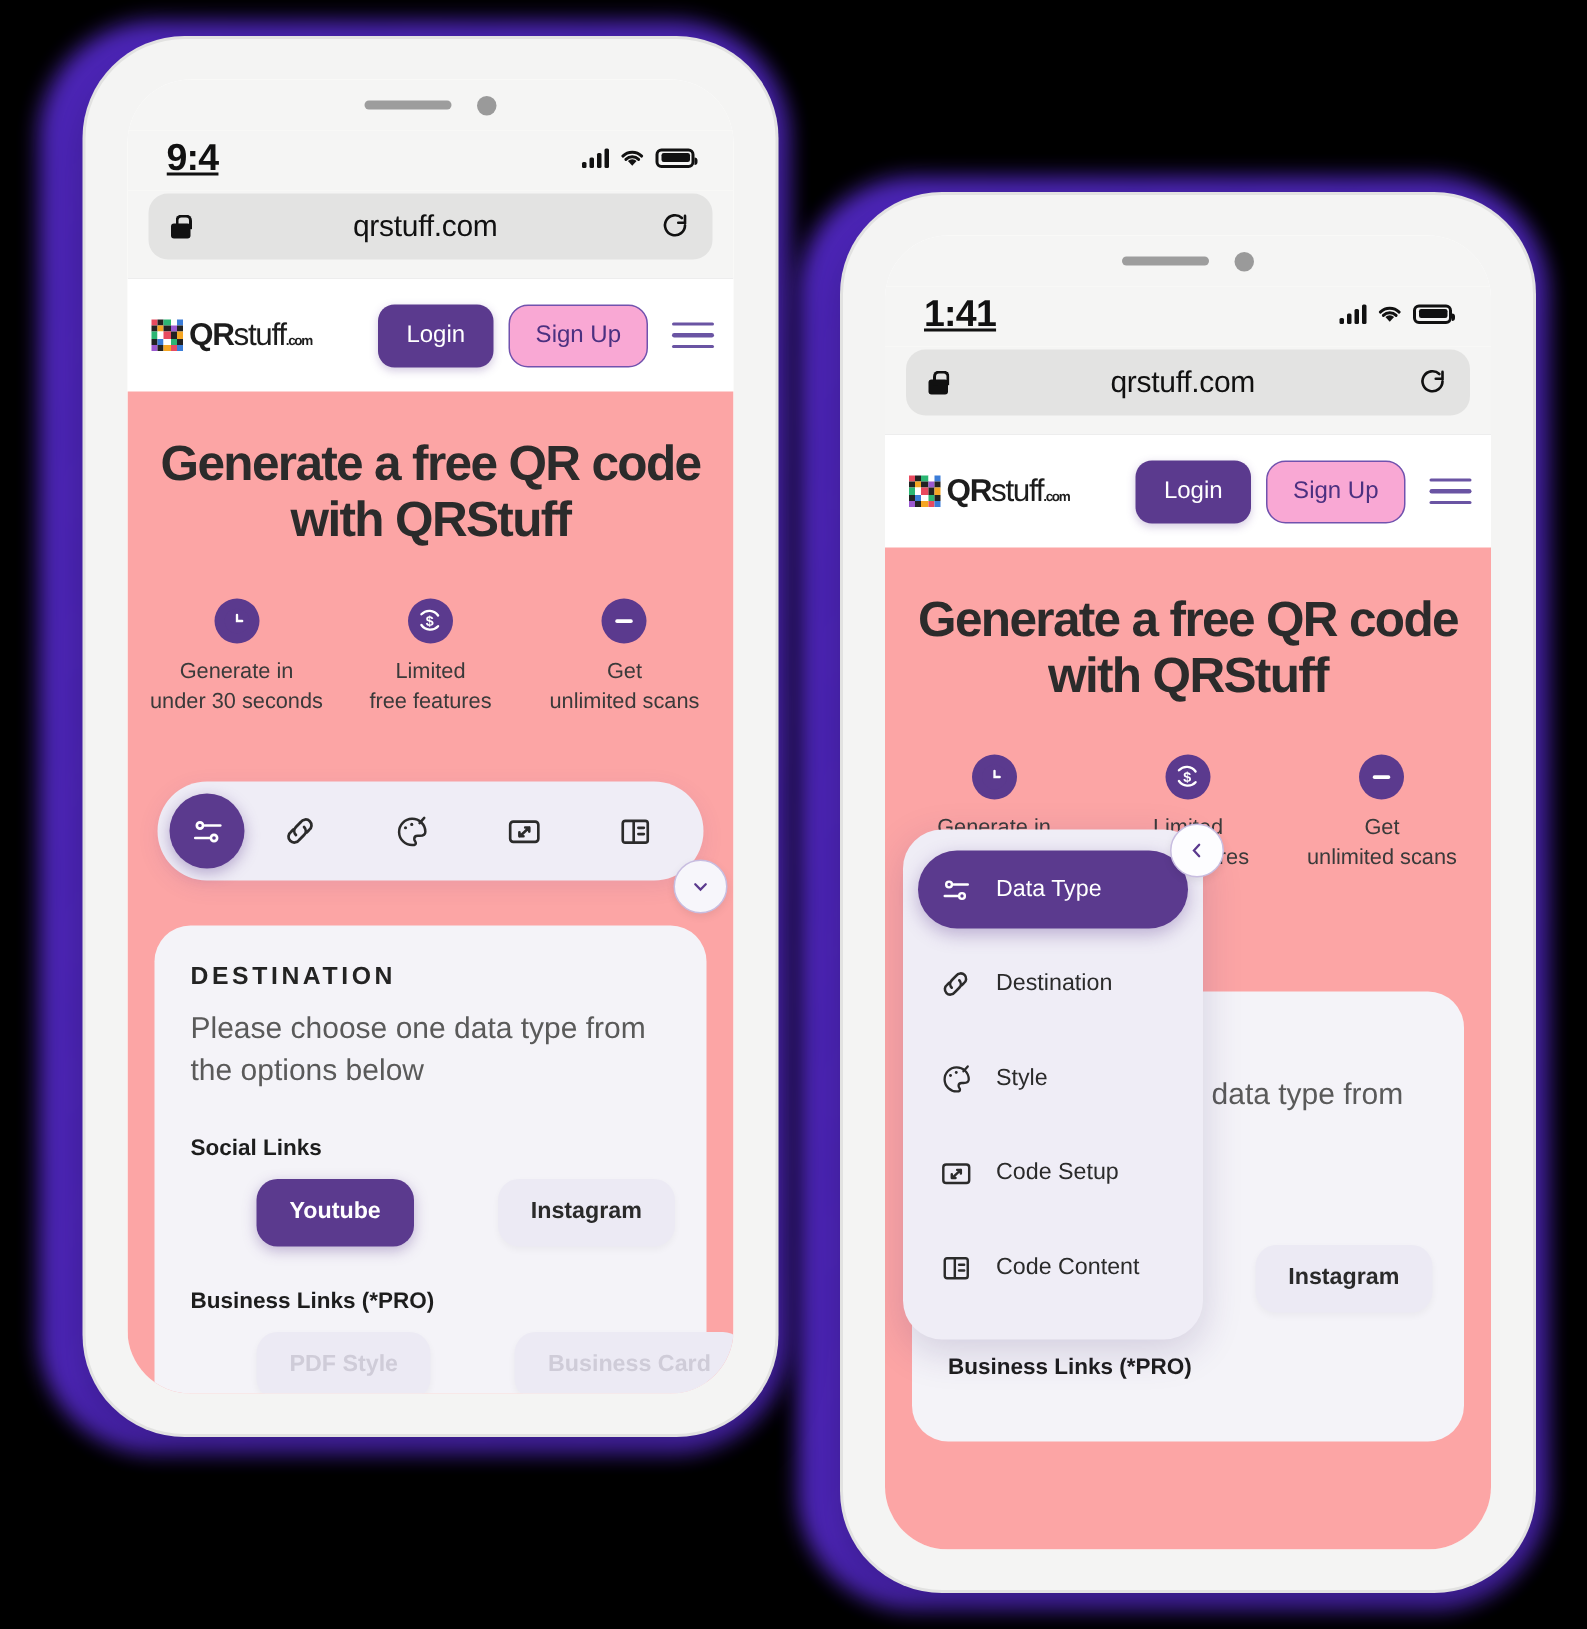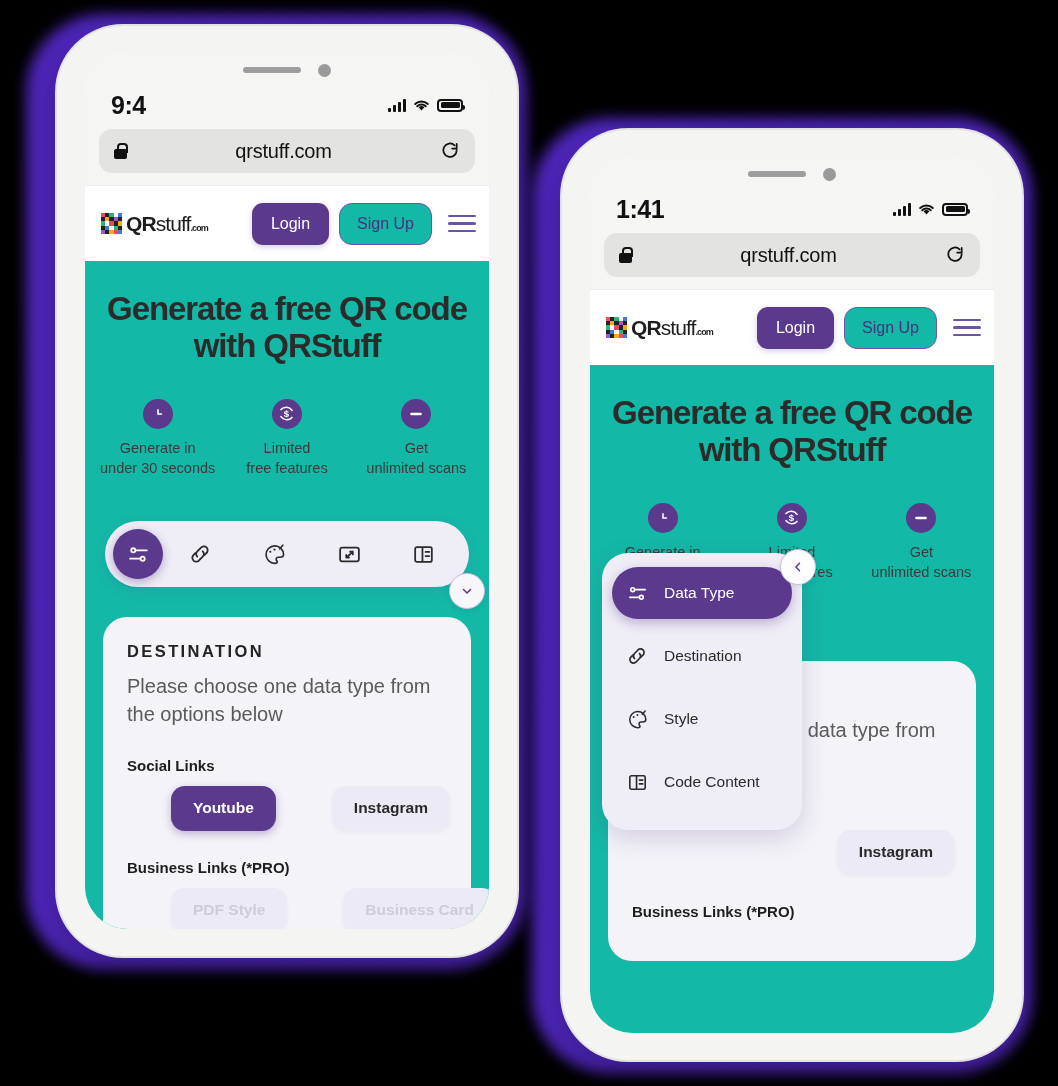--- a/index.html
+++ b/index.html
@@ -64,21 +64,21 @@
   .camera  { width: 13px; height: 13px; border-radius: 50%; background: #9a9a9a; }
 
   
   .status-bar {
     height: 40px;
     background: #f5f5f4;
     display: flex; align-items: center; justify-content: space-between;
     padding: 0 26px 4px 26px;
     flex: 0 0 auto;
   }
-  .clock { font-size: 25px; font-weight: bold; color: #111; letter-spacing: -.5px; }
+  .clock { font-size: 25px; font-weight: bold; color: #111; letter-spacing: -.5px; text-decoration: underline; }
   .clock.clipped { position: relative; width: 74px; overflow: hidden; white-space: nowrap; }
   .status-icons { display: flex; align-items: center; gap: 7px; }
   .sig { display: flex; align-items: flex-end; gap: 2px; height: 13px; }
   .sig i { width: 3px; background: #111; border-radius: 1px; display: block; }
   .sig i:nth-child(1){height:4px} .sig i:nth-child(2){height:7px}
   .sig i:nth-child(3){height:10px} .sig i:nth-child(4){height:13px}
   .batt { width: 26px; height: 13px; border: 2px solid #111; border-radius: 4px; position: relative; }
   .batt::before { content:""; position:absolute; inset:1.5px; background:#111; border-radius:1.5px; }
   .batt::after { content:""; position:absolute; right:-4px; top:4px; width:2px; height:5px; background:#111; border-radius:0 2px 2px 0; }
 
@@ -114,30 +114,30 @@
   .logo-text b { font-weight: 800; }
   .logo-text span.light { font-weight: 400; text-align: center; }
   .logo-text span.dot { font-size: 9px; font-weight: 700; }
   .btn-login {
     background: #5B3A8E; color:#fff; border: none;
     border-radius: 11px; height: 42px; padding: 0 19px;
     font-size: 16px; font-family: inherit; cursor: pointer;
     box-shadow: 0 2px 6px rgba(91,58,142,.26);
   }
   .btn-signup {
-    background: #14b8a6; color:#4b3080; border: 1.6px solid #7152ae;
+    background: #f9a8d4; color:#4b3080; border: 1.6px solid #7152ae;
     border-radius: 13px; height: 42px; padding: 0 17px;
     font-size: 16px; font-family: inherit; cursor: pointer;
   }
   .hamburger { width: 28px; display: flex; flex-direction: column; gap: 5px; margin-left: 6px; cursor: pointer; }
   .hamburger i { display:block; height: 2.4px; background: #6a54a3; border-radius: 2px; }
 
   
   .page-body {
-    flex: 1 1 auto; background: #14b8a6; overflow: hidden; position: relative;
+    flex: 1 1 auto; background: #fca5a5; overflow: hidden; position: relative;
     padding-top: 30px;
   }
   .headline {
     text-align: center; font-size: 33px; font-weight: 800; color: #2b2b2b;
     line-height: 1.12; letter-spacing: -1.1px; padding: 0 18px;
   }
 
   .features { display: flex; justify-content: center; gap: 0; margin-top: 34px; padding: 0 8px; }
   .feature { flex: 1 1 0; text-align: center; }
   .feat-ico {
@@ -548,20 +548,29 @@
             <svg width="23" height="23" viewBox="0 0 24 24" fill="none" stroke="currentColor" stroke-width="1.6">
               <path d="M12.5 20.5A8.4 8.4 0 1 1 20.7 12c0 2.3-2 2.6-3.6 2.6h-1.3c-1.3 0-2.2.9-2.2 2 0 1.2 1 1.6 1 2.7 0 .7-.5 1.2-2.1 1.2z"></path>
               <circle cx="8" cy="9.4" r="1" fill="currentColor" stroke="none"></circle>
               <circle cx="12" cy="7.3" r="1" fill="currentColor" stroke="none"></circle>
               <path d="M17 6.5l3-3.4" stroke-linecap="round"></path>
             </svg>
           </span>
           <span>Style</span>
         </div>
 
+        <div class="menu-item">
+          <span class="mi-ico">
+            <svg width="23" height="23" viewBox="0 0 24 24" fill="none" stroke="currentColor" stroke-width="1.7">
+              <rect x="3" y="5.5" width="18" height="13" rx="2"></rect>
+              <path d="M15.2 9.3h-2.6M15.2 9.3v2.6M15.2 9.3l-6 5.6M8.9 14.9h2.6M8.9 14.9v-2.6" stroke-linecap="round"></path>
+            </svg>
+          </span>
+          <span>Code Setup</span>
+        </div>
 
         <div class="menu-item">
           <span class="mi-ico">
             <svg width="23" height="23" viewBox="0 0 24 24" fill="none" stroke="currentColor" stroke-width="1.7">
               <rect x="4" y="5" width="16" height="14" rx="1.6"></rect>
                 <line x1="11" y1="5" x2="11" y2="19"></line>
               <line x1="14" y1="9.5" x2="17.5" y2="9.5" stroke-linecap="round"></line>
               <line x1="14" y1="13.5" x2="17.5" y2="13.5" stroke-linecap="round"></line>
             </svg>
           </span>

